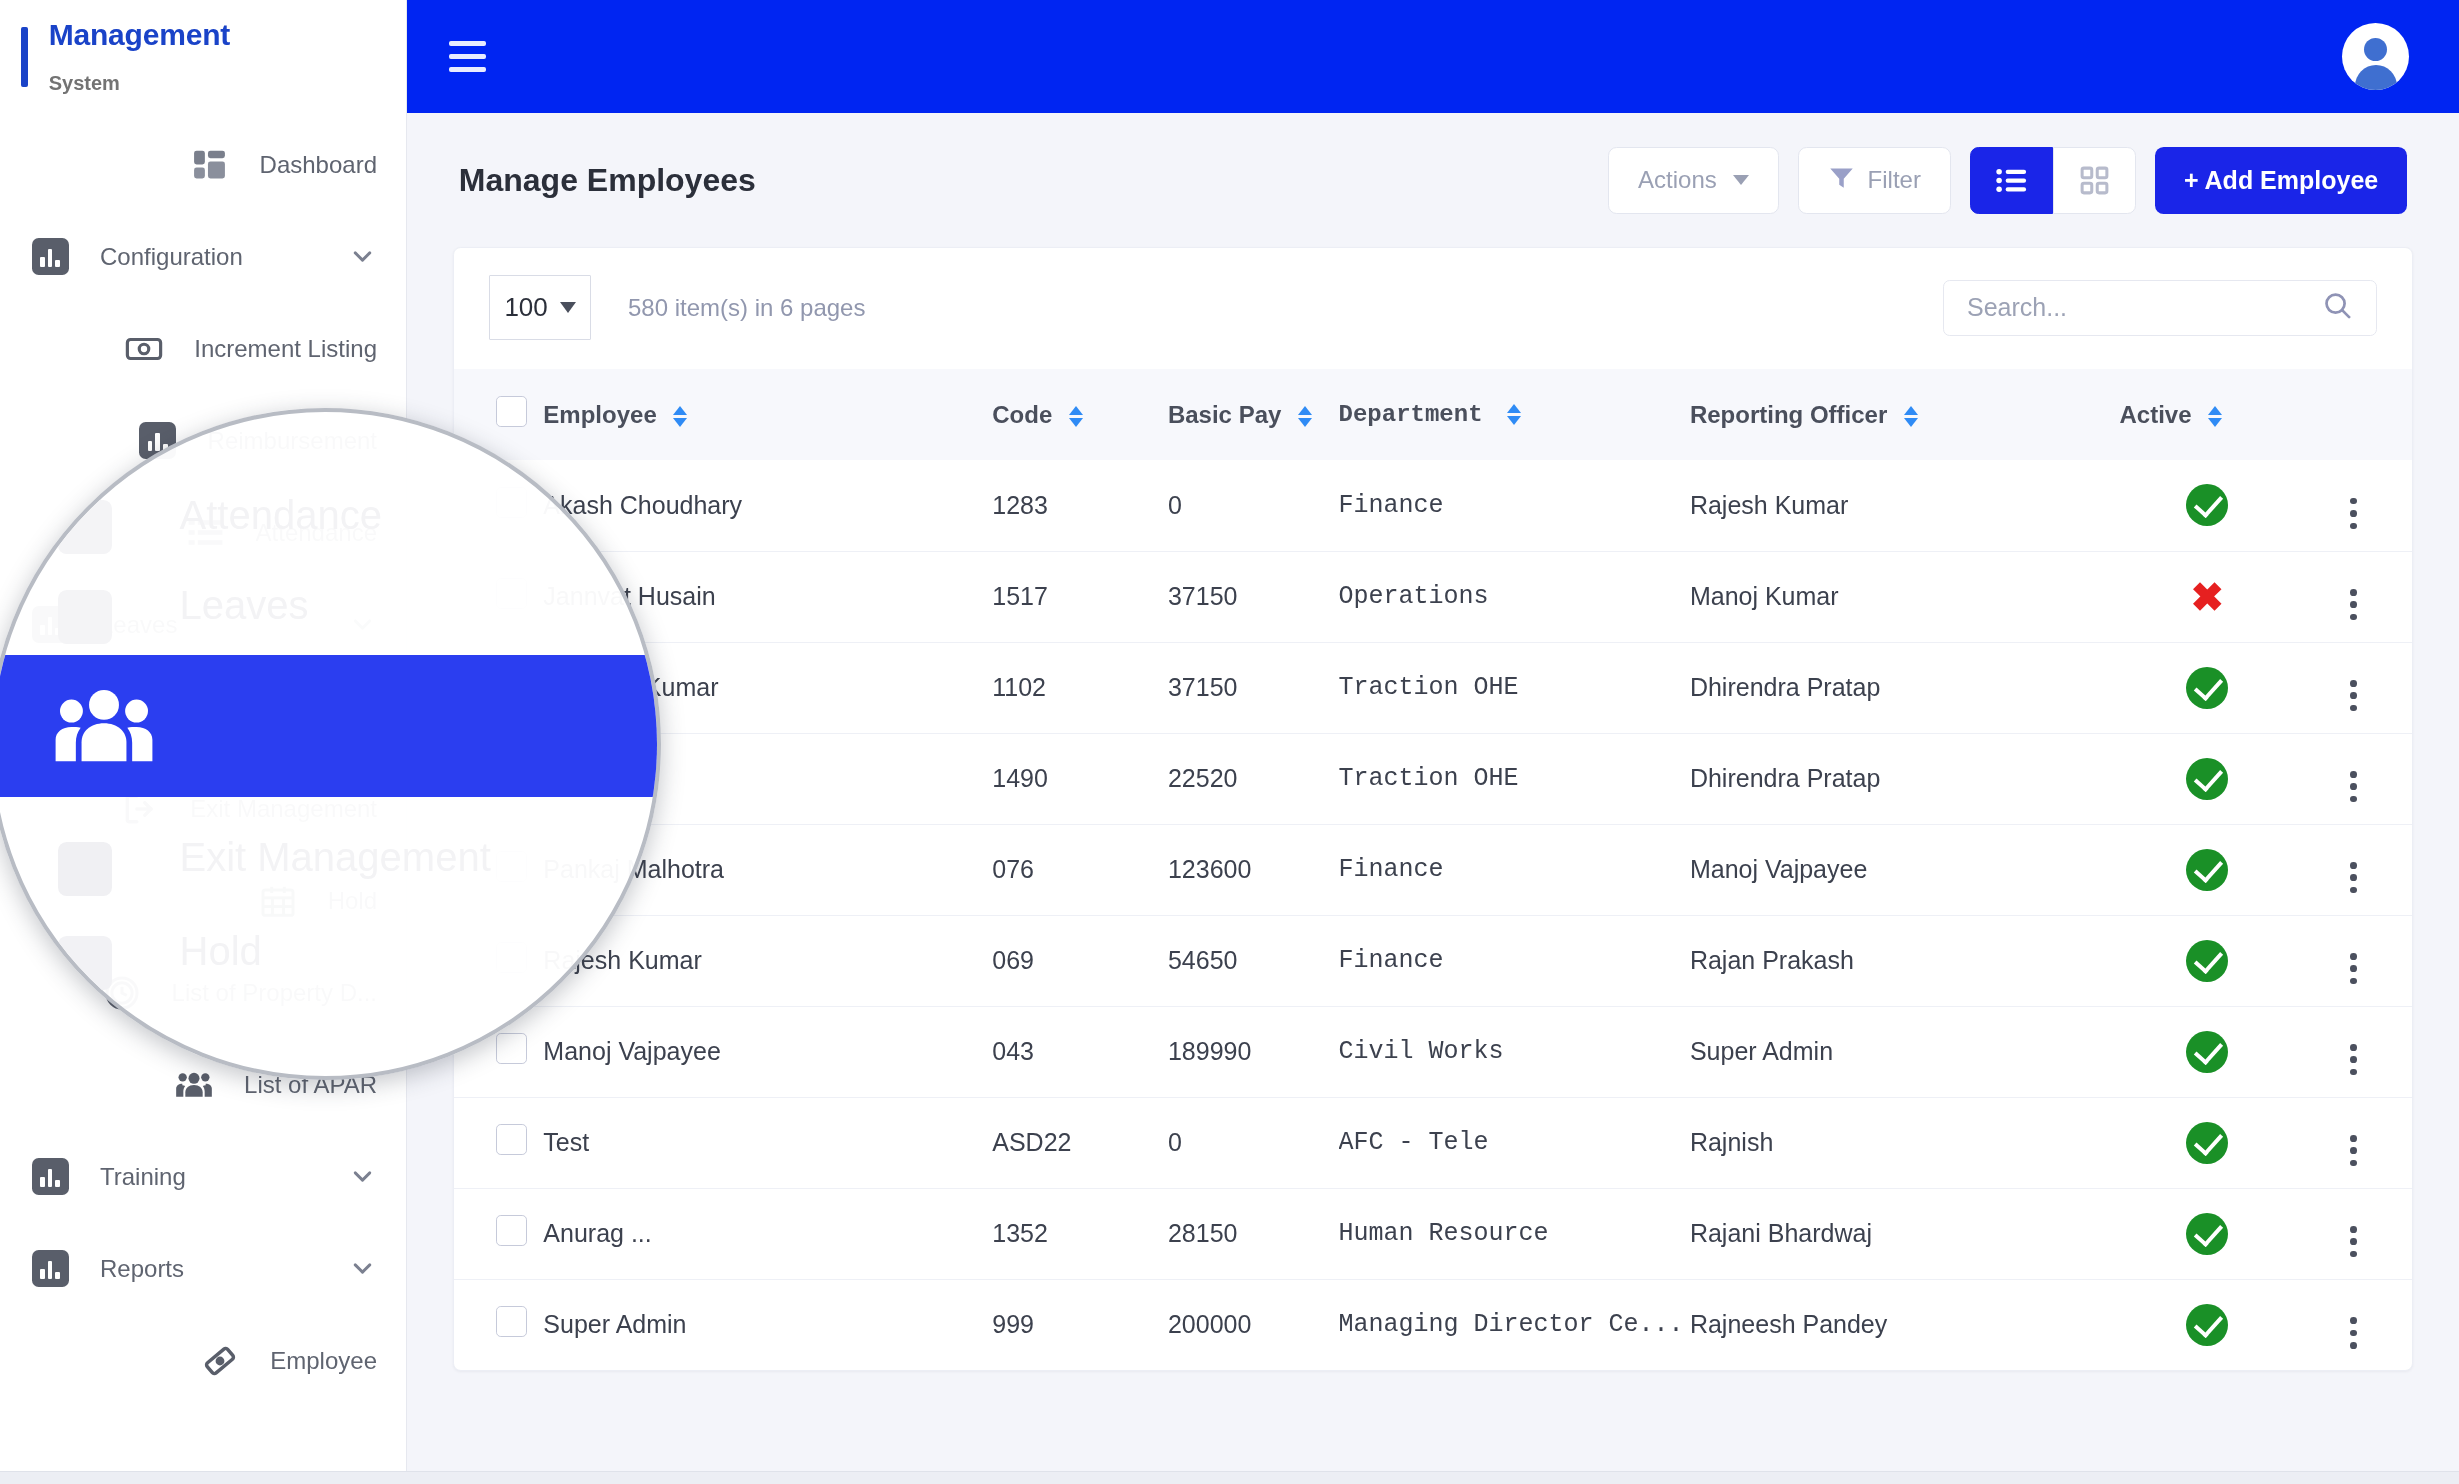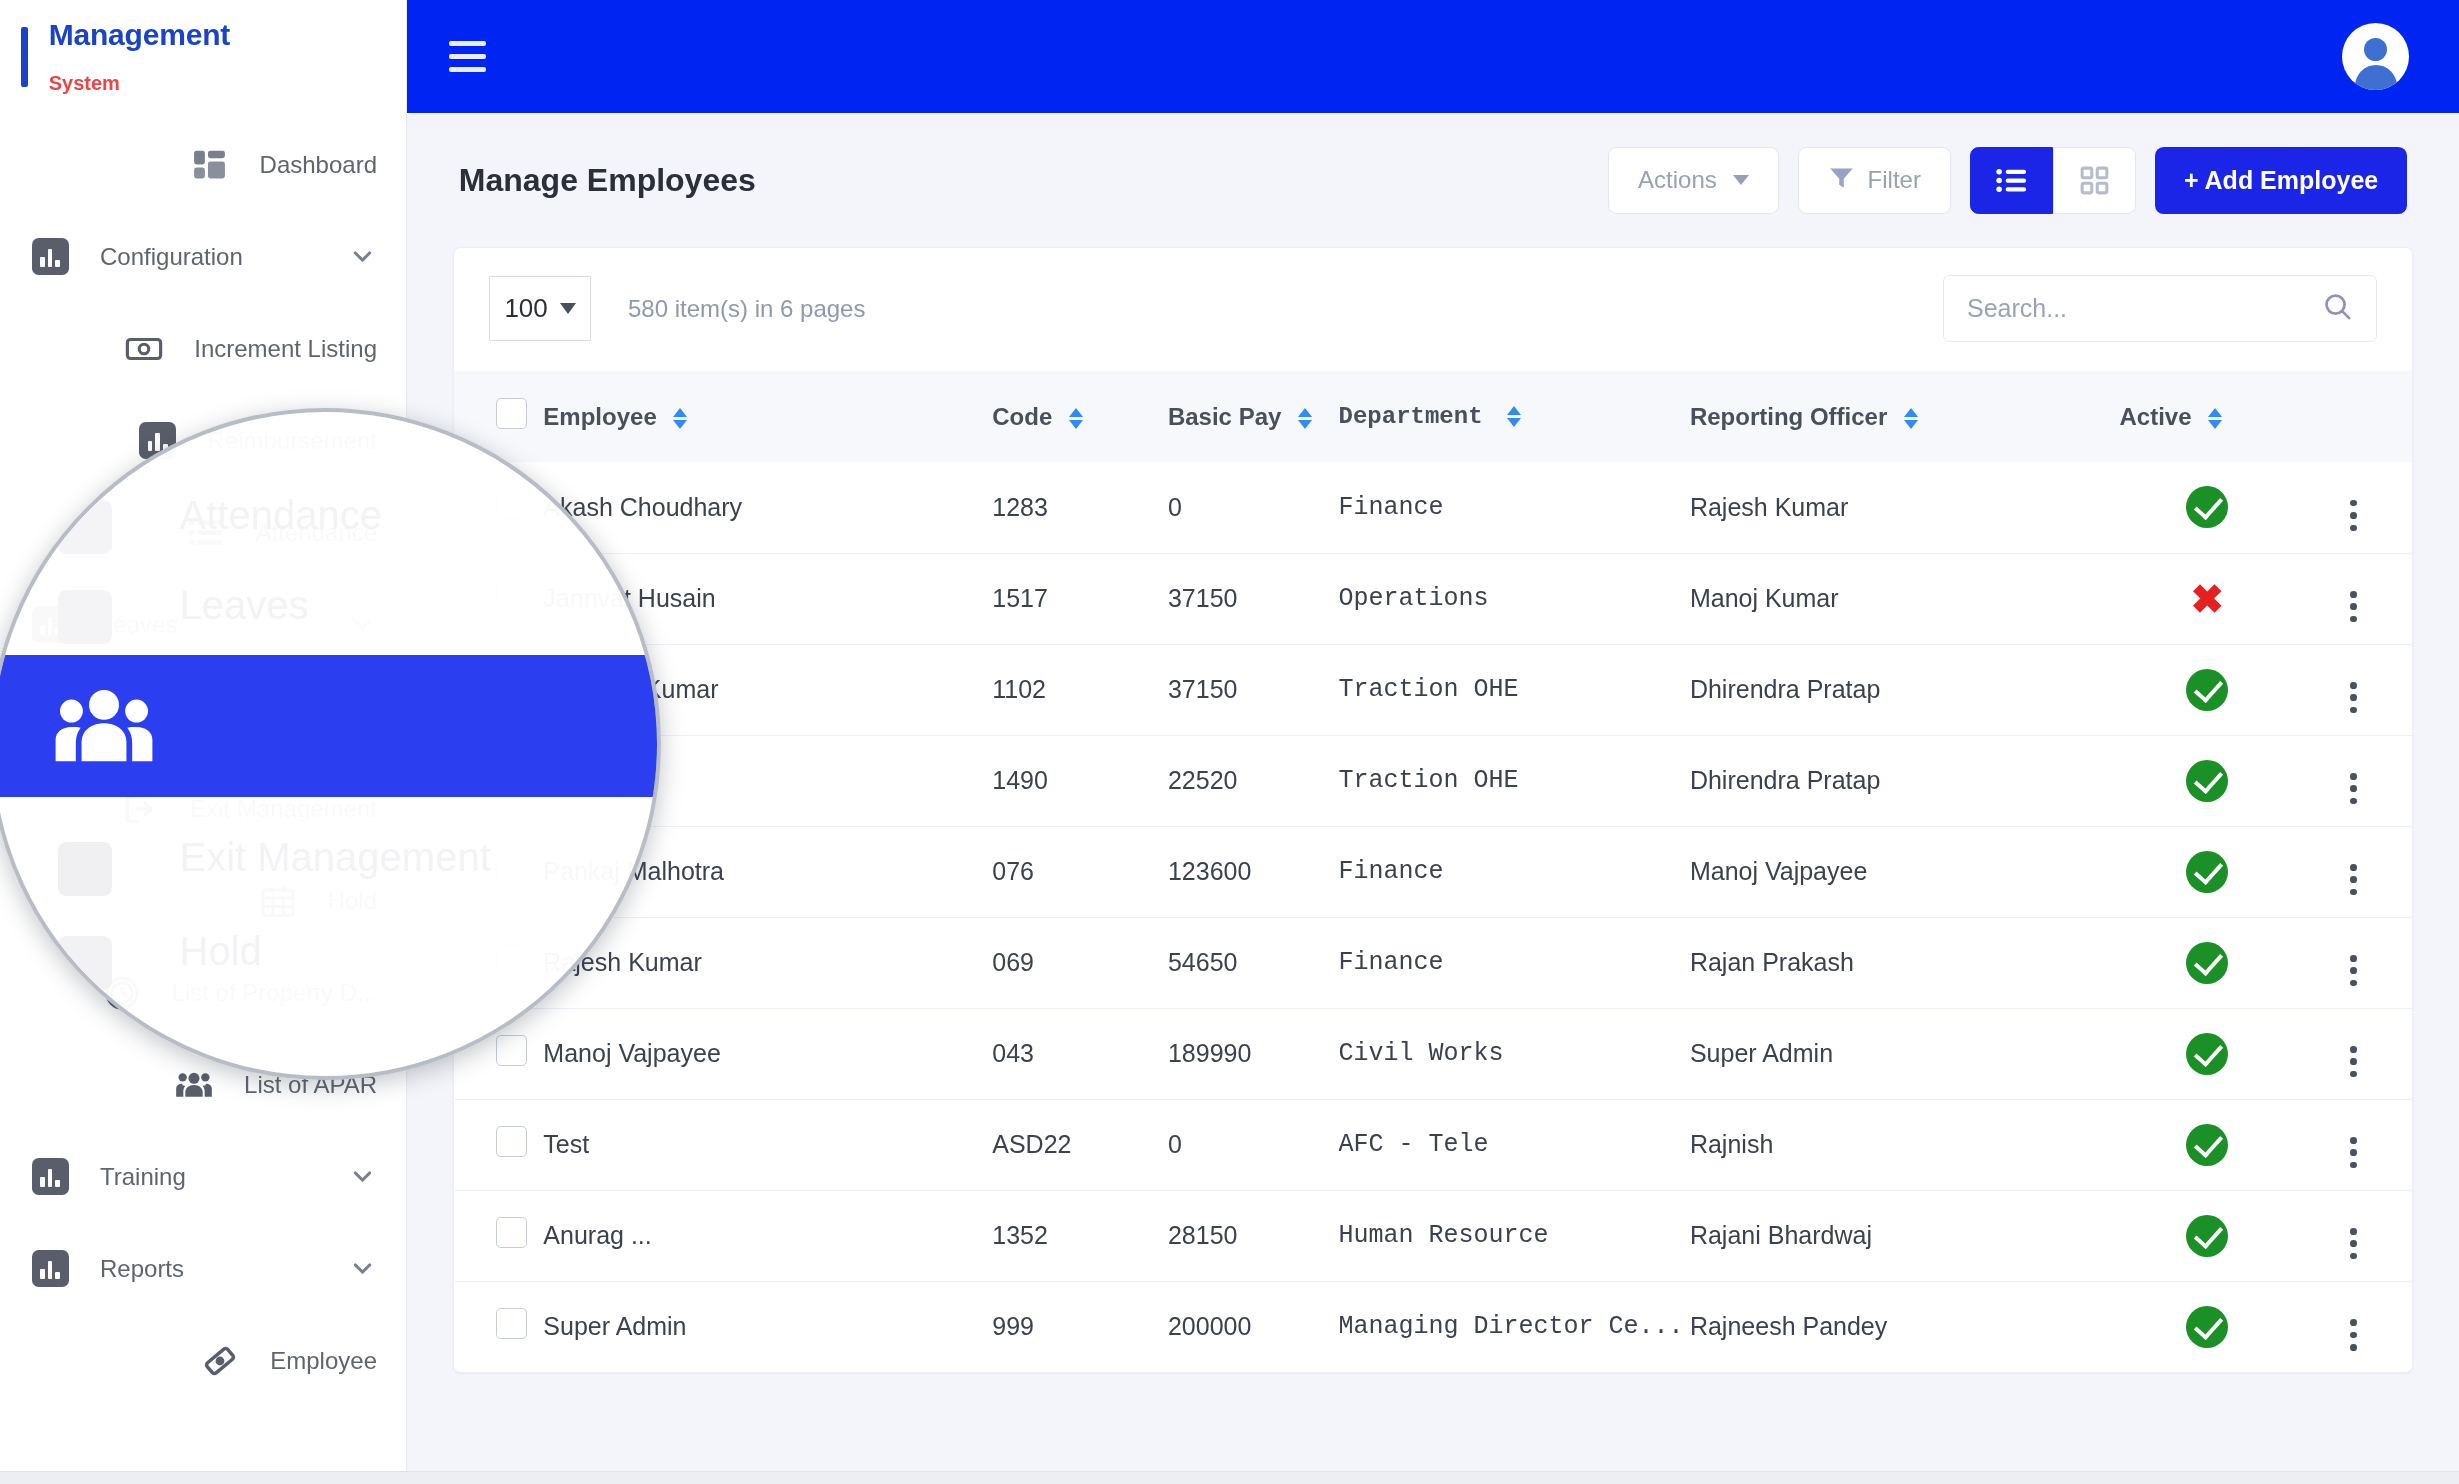--- a/index.html
+++ b/index.html
@@ -21,21 +21,21 @@
     overflow: hidden;
   }
   .brand {
     display: flex; align-items: center;
     padding: 21px 0 21px 21px;
     height: 113px;
   }
   .brand-bar { width: 6.7px; height: 60px; background: #1a43c8; border-radius: 1.9px; margin-right: 21px; }
   .brand-text { display: flex; flex-direction: column; justify-content: center; gap: 20px; }
   .brand-line1 { font-size: 30px; font-weight: 700; color: #1a43c8; letter-spacing: -0.2px; line-height: 1.12; }
-  .brand-line2 { font-size: 20px; font-weight: 700; color: #ef4444; line-height: 1.2; }
+  .brand-line2 { font-size: 20px; font-weight: 700; color: #737373; line-height: 1.2; }
 
   .nav { padding-top: 5.8px; }
   .nav-item {
     display: flex; align-items: center;
     height: 92px;
     padding: 0 29px 0 29px;
     color: #5f6470;
     font-size: 24px;
     cursor: pointer;
     position: relative;
@@ -109,21 +109,21 @@
   .card-top { display: flex; align-items: center; justify-content: space-between; padding: 27px 35px 29px 35px; }
   .left-top { display: flex; align-items: center; gap: 37px; }
   .pagesize {
     width: 102px; height: 65px; border: 1px solid #d9dce6; border-radius: 1px;
     display: flex; align-items: center; justify-content: space-between;
     padding: 0 14.4px; font-size: 26px; color: #2b2f3a; cursor: pointer; background:#fff;
   }
   .pagesize .cv { width: 0; height: 0; border-left: 8.6px solid transparent; border-right: 8.6px solid transparent; border-top: 11.5px solid #4a4f5c; }
   .count-text { font-size: 24px; color: #9197ae; }
   .searchbox {
-    width: 434px; height: 67px; border: 1px solid #e6e8f0; border-radius: 6.7px;
+    width: 434px; height: 56px; border: 1px solid #e6e8f0; border-radius: 6.7px;
     display: flex; align-items: center; justify-content: space-between; padding: 10px 23px; background: #fff;
   }
   .searchbox input { border: none; outline: none; font-size: 25px; color: #3a3f4c; font-family: inherit; width: 317px; background: transparent; }
   .searchbox input::placeholder { color: #9ca2b5; }
 
   table { width: 100%; border-collapse: collapse; table-layout: fixed; }
   thead tr { background: #f7f8fc; }
   th {
     text-align: left; font-size: 24px; font-weight: 700; color: #4a4f5c;
     padding: 27px 0; height: 86px; white-space: nowrap;

